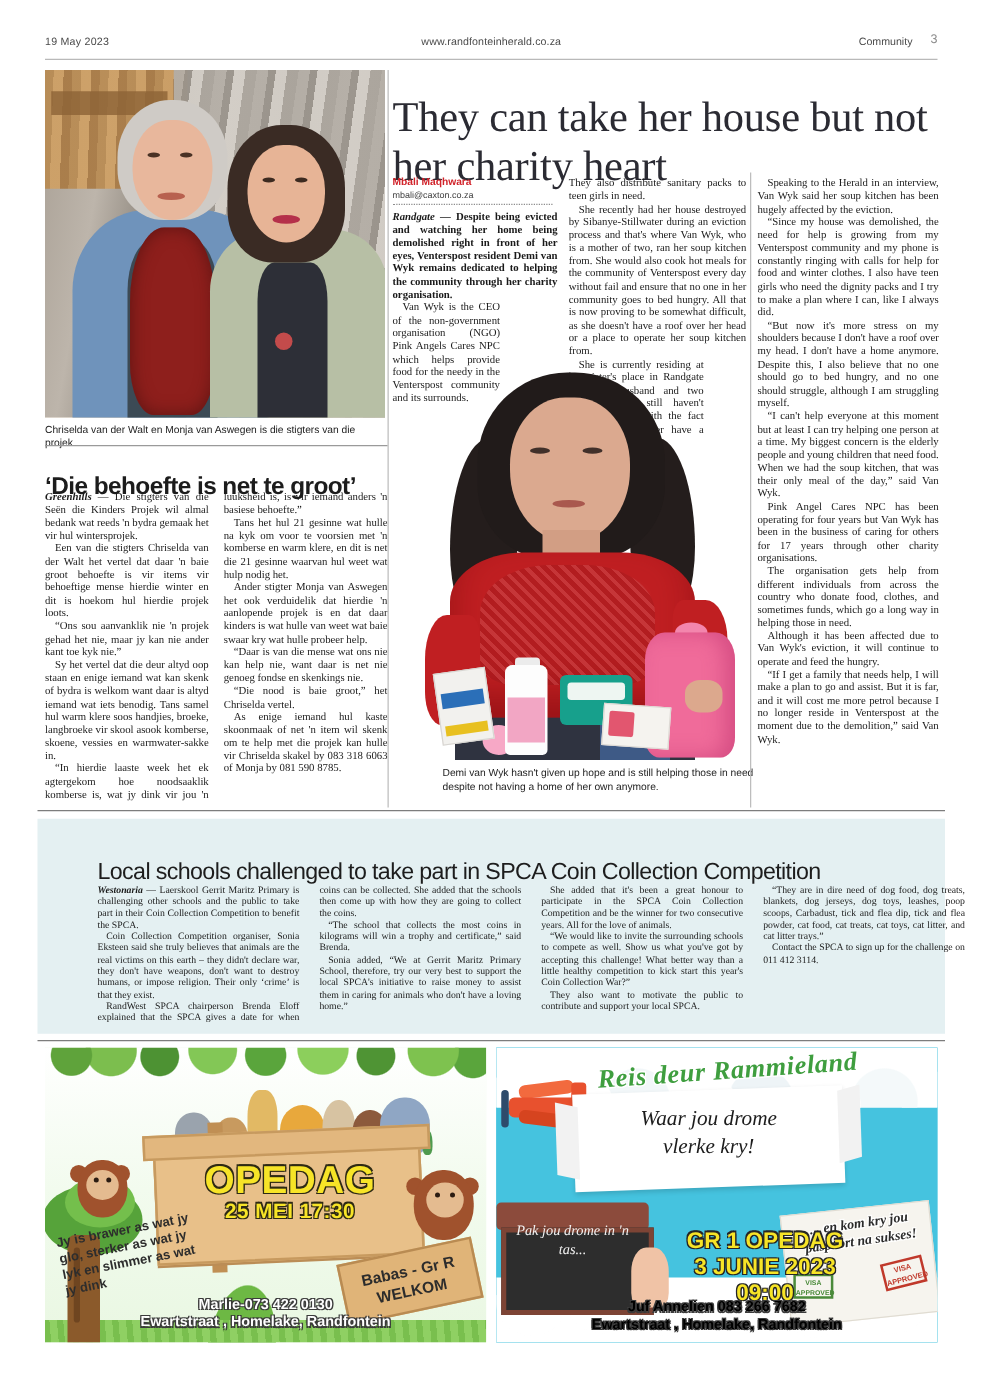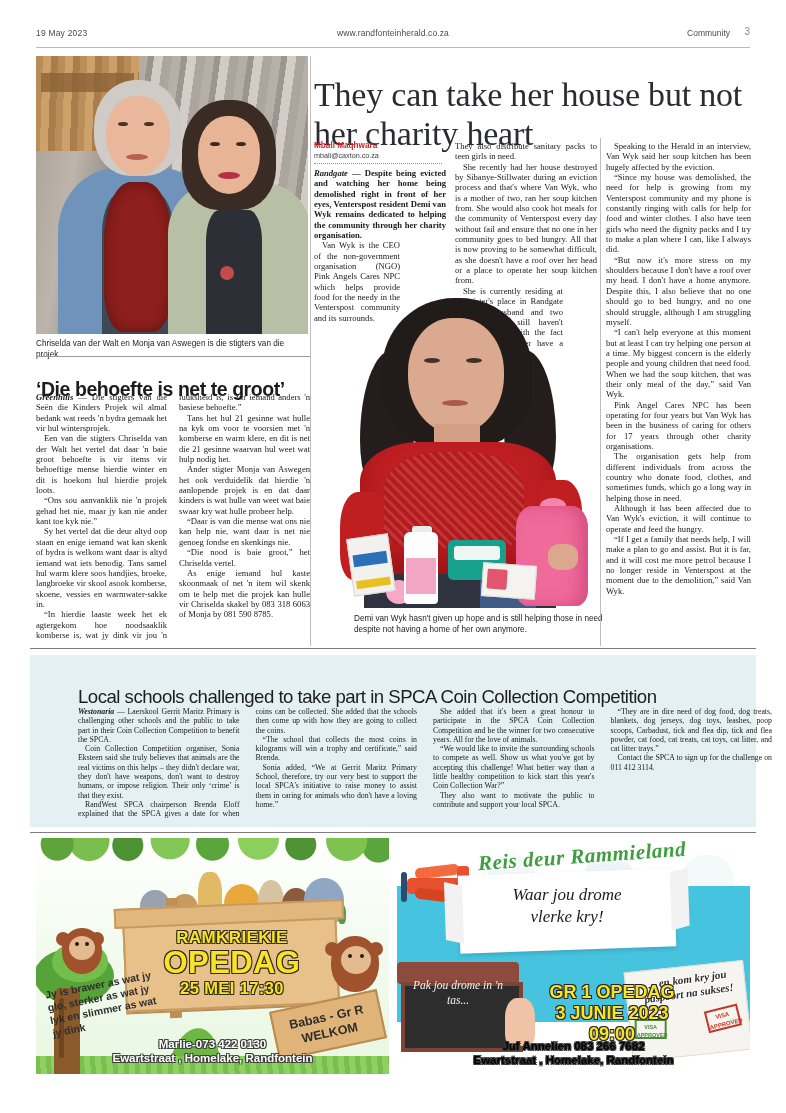--- a/index.html
+++ b/index.html
@@ -363,21 +363,21 @@
   <div class="vrule" style="left:310px;top:56px;height:590px;"></div>
   <div class="vrule" style="left:600px;top:138px;height:508px;"></div>
   <div class="hrule" style="left:36px;top:356px;width:274px;"></div>
   <div class="hrule" style="left:30px;top:648px;width:726px;background:#7d7d7d;"></div>
   <div class="hrule" style="left:30px;top:832px;width:726px;background:#7d7d7d;"></div>
 
   <div class="spca">
     <h2 class="spca-hl">Local schools challenged to take part in SPCA Coin Collection Competition</h2>
     <div class="spca-cols">
       <p><b><i>Westonaria</i></b> <span>— Laerskool Gerrit Maritz Primary is challenging other schools and the public to take part in their Coin Collection Competition to benefit the SPCA.</span></p>
-      <p class="ind">Coin Collection Competition organiser, Sonia Eksteen said she truly believes that animals are the real victims on this helps – they didn't declare war, they don't have weapons, don't want to destroy humans, or impose religion. Their only ‘crime’ is that they exist.</p>
+      <p class="ind">Coin Collection Competition organiser, Sonia Eksteen said she truly believes that animals are the real victims on this earth – they didn't declare war, they don't have weapons, don't want to destroy humans, or impose religion. Their only ‘crime’ is that they exist.</p>
       <p class="ind">RandWest SPCA chairperson Brenda Eloff explained that the SPCA gives a date for when coins can be collected. She added that the schools then come up with how they are going to collect the coins.</p>
       <p class="ind">“The school that collects the most coins in kilograms will win a trophy and certificate,” said Brenda.</p>
       <p class="ind">Sonia added, “We at Gerrit Maritz Primary School, therefore, try our very best to support the local SPCA's initiative to raise money to assist them in caring for animals who don't have a loving home.”</p>
       <p class="ind">She added that it's been a great honour to participate in the SPCA Coin Collection Competition and be the winner for two consecutive years. All for the love of animals.</p>
       <p class="ind">“We would like to invite the surrounding schools to compete as well. Show us what you've got by accepting this challenge! What better way than a little healthy competition to kick start this year's Coin Collection War?”</p>
       <p class="ind">They also want to motivate the public to contribute and support your local SPCA.</p>
       <p class="ind">“They are in dire need of dog food, dog treats, blankets, dog jerseys, dog toys, leashes, poop scoops, Carbadust, tick and flea dip, tick and flea powder, cat food, cat treats, cat toys, cat litter, and cat litter trays.”</p>
       <p class="ind">Contact the SPCA to sign up for the challenge on 011 412 3114.</p>
     </div>
   </div>
@@ -398,21 +398,20 @@
       <div class="an" style="left:66px;width:24px;height:52px;background:#e2b964;border-radius:40% 40% 20% 20%;"></div>
       <div class="an" style="left:92px;width:36px;height:40px;background:#e8a83c;border-radius:50%;"></div>
       <div class="an" style="left:126px;width:26px;height:44px;background:#d7c3a2;"></div>
       <div class="an" style="left:150px;width:28px;height:36px;background:#8c5a3c;"></div>
       <div class="an" style="left:172px;width:40px;height:46px;background:#8fa6c4;"></div>
       <div class="an" style="left:206px;width:8px;height:20px;background:#4e9a4e;"></div>
     </div>
     <div class="signpost"></div>
     <div class="signboard"></div>
     <div class="ad-title">
-      <div class="ad-t1">RAMKRIEKIE</div>
       <div class="ad-t2">OPEDAG</div>
       <div class="ad-t3">25 MEI 17:30</div>
     </div>
     <div class="ad-slogan">Jy is brawer as wat jy glo, sterker as wat jy lyk en slimmer as wat jy dink</div>
     <div class="ad-tag">
       <div>Babas - Gr R</div>
       <div>WELKOM</div>
     </div>
     <div class="monkey-l">
       <div class="mk-ear1"></div>

